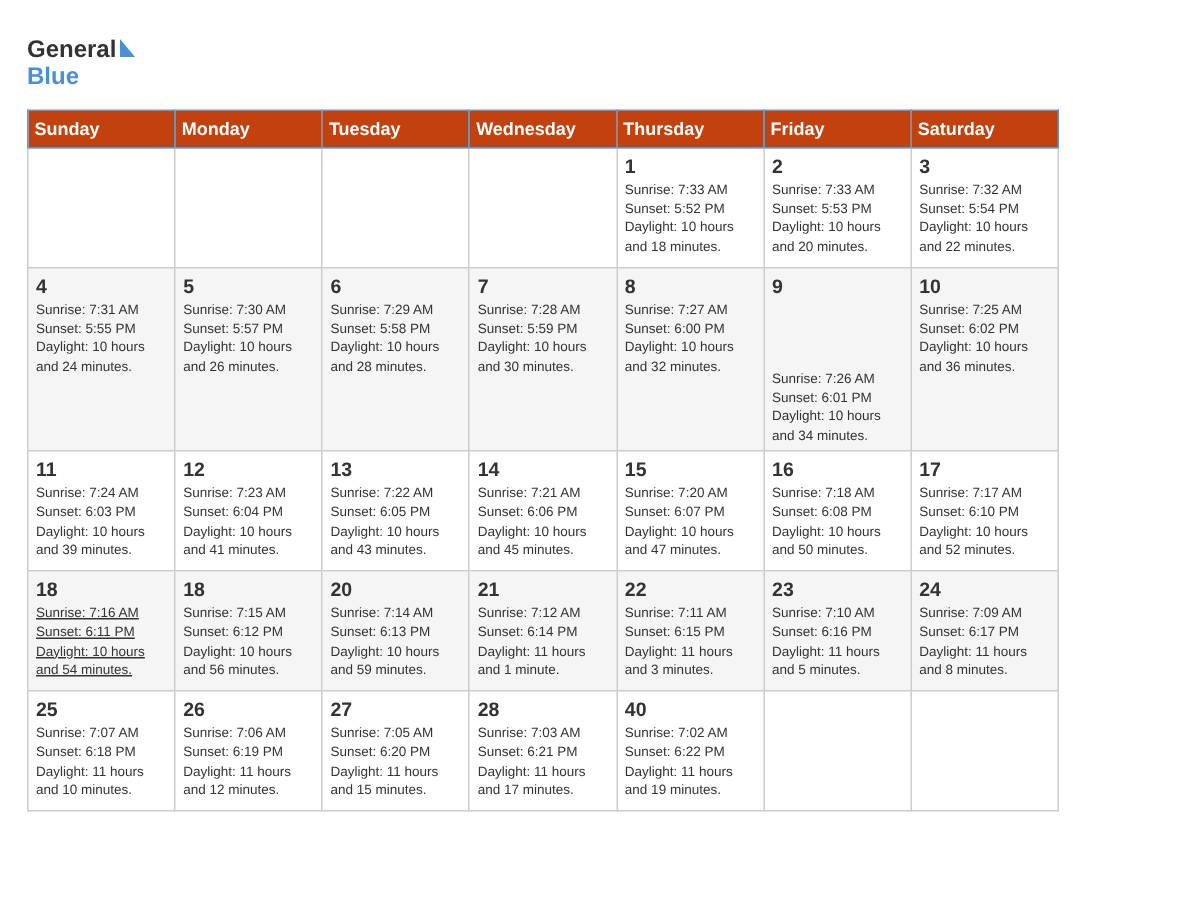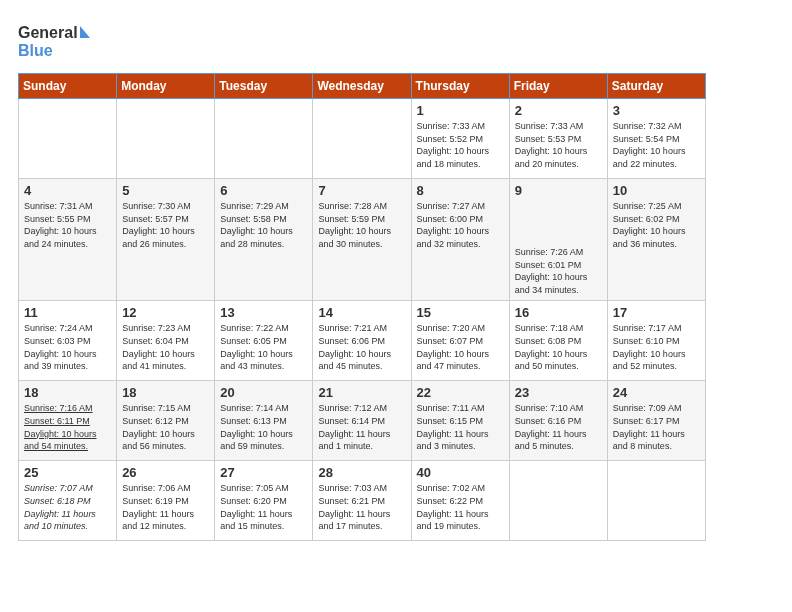--- a/index.html
+++ b/index.html
@@ -287,21 +287,21 @@
             <span class="day-num">24</span>
             <div class="day-info" style="white-space: pre-line;">Sunrise: 7:09 AM
 Sunset: 6:17 PM
 Daylight: 11 hours
 and 8 minutes.</div>
           </td>
         </tr>
         <tr>
           <td>
             <span class="day-num">25</span>
-            <div class="day-info" style="white-space: pre-line; font-style: italic;">Sunrise: 7:07 AM
+            <div class="day-info" style="white-space: pre-line;">Sunrise: 7:07 AM
 Sunset: 6:18 PM
 Daylight: 11 hours
 and 10 minutes.</div>
           </td>
           <td>
             <span class="day-num">26</span>
             <div class="day-info" style="white-space: pre-line;">Sunrise: 7:06 AM
 Sunset: 6:19 PM
 Daylight: 11 hours
 and 12 minutes.</div>

